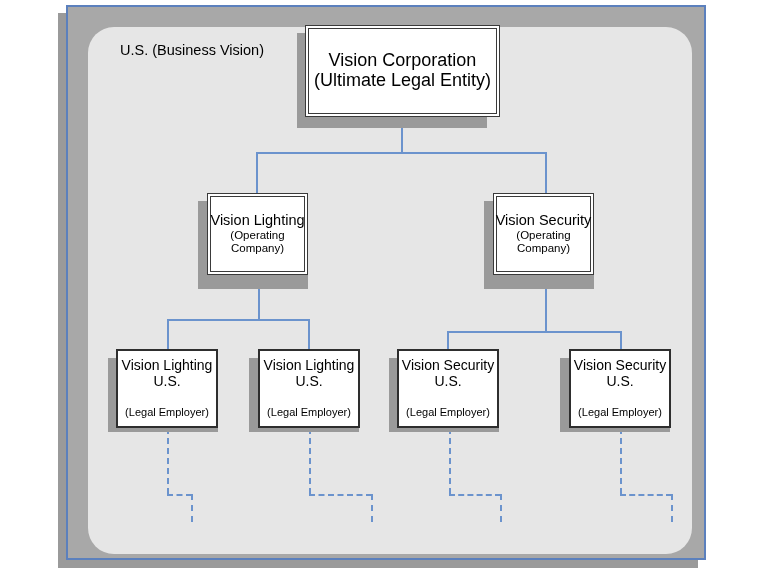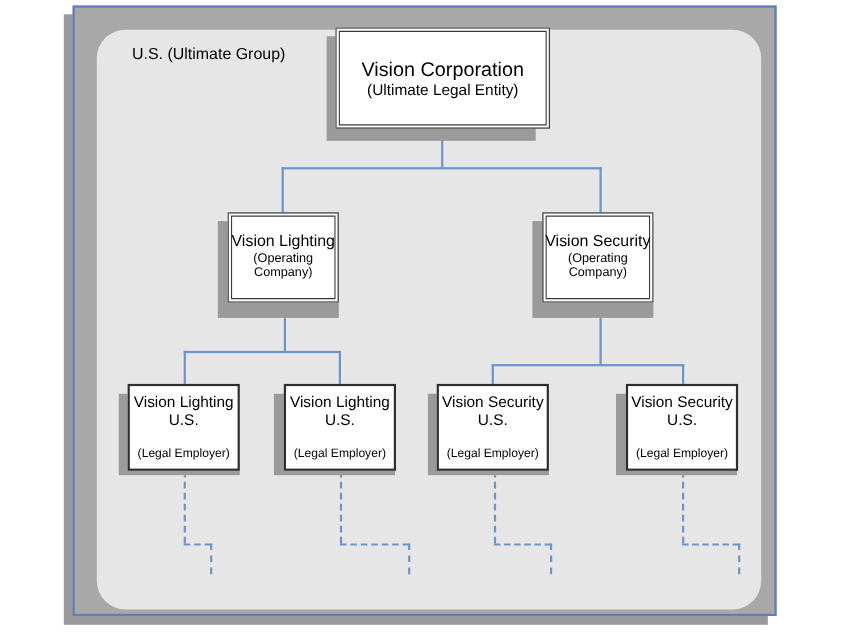--- a/index.html
+++ b/index.html
@@ -98,36 +98,36 @@
   .node .title {
     white-space: nowrap;
     line-height: 1.12;
   }
   .node .sub {
     line-height: 1.18;
   }
 
   
   .lvl1 .title { font-size: 18px; }
-  .lvl1 .sub   { font-size: 14px; }
+  .lvl1 .sub   { font-size: 18px; }
   .lvl2 .title { font-size: 14.5px; }
   .lvl2 .sub   { font-size: 11.5px; }
   .lvl3 .title { font-size: 14px; }
   .lvl3 .sub   { font-size: 11px; margin-top: 17px; }
 </style>
 </head>
 <body>
 
 <div id="canvas">
 
   <div class="frame-shadow"></div>
   <div class="frame-plate"></div>
   <div class="panel"></div>
 
-  <div class="group-label">U.S. (Ultimate Group)</div>
+  <div class="group-label">U.S. (Business Vision)</div>
 
   <div class="conn conn-v" style="left:401px; top:117px; height:36px;"></div>
 
   <div class="conn conn-h" style="left:256px; top:152px; width:291px;"></div>
 
   <div class="conn conn-v" style="left:256px; top:152px; height:42px;"></div>
 
   <div class="conn conn-v" style="left:545px; top:152px; height:42px;"></div>
 
   <div class="conn conn-v" style="left:258px; top:274px; height:46px;"></div>

